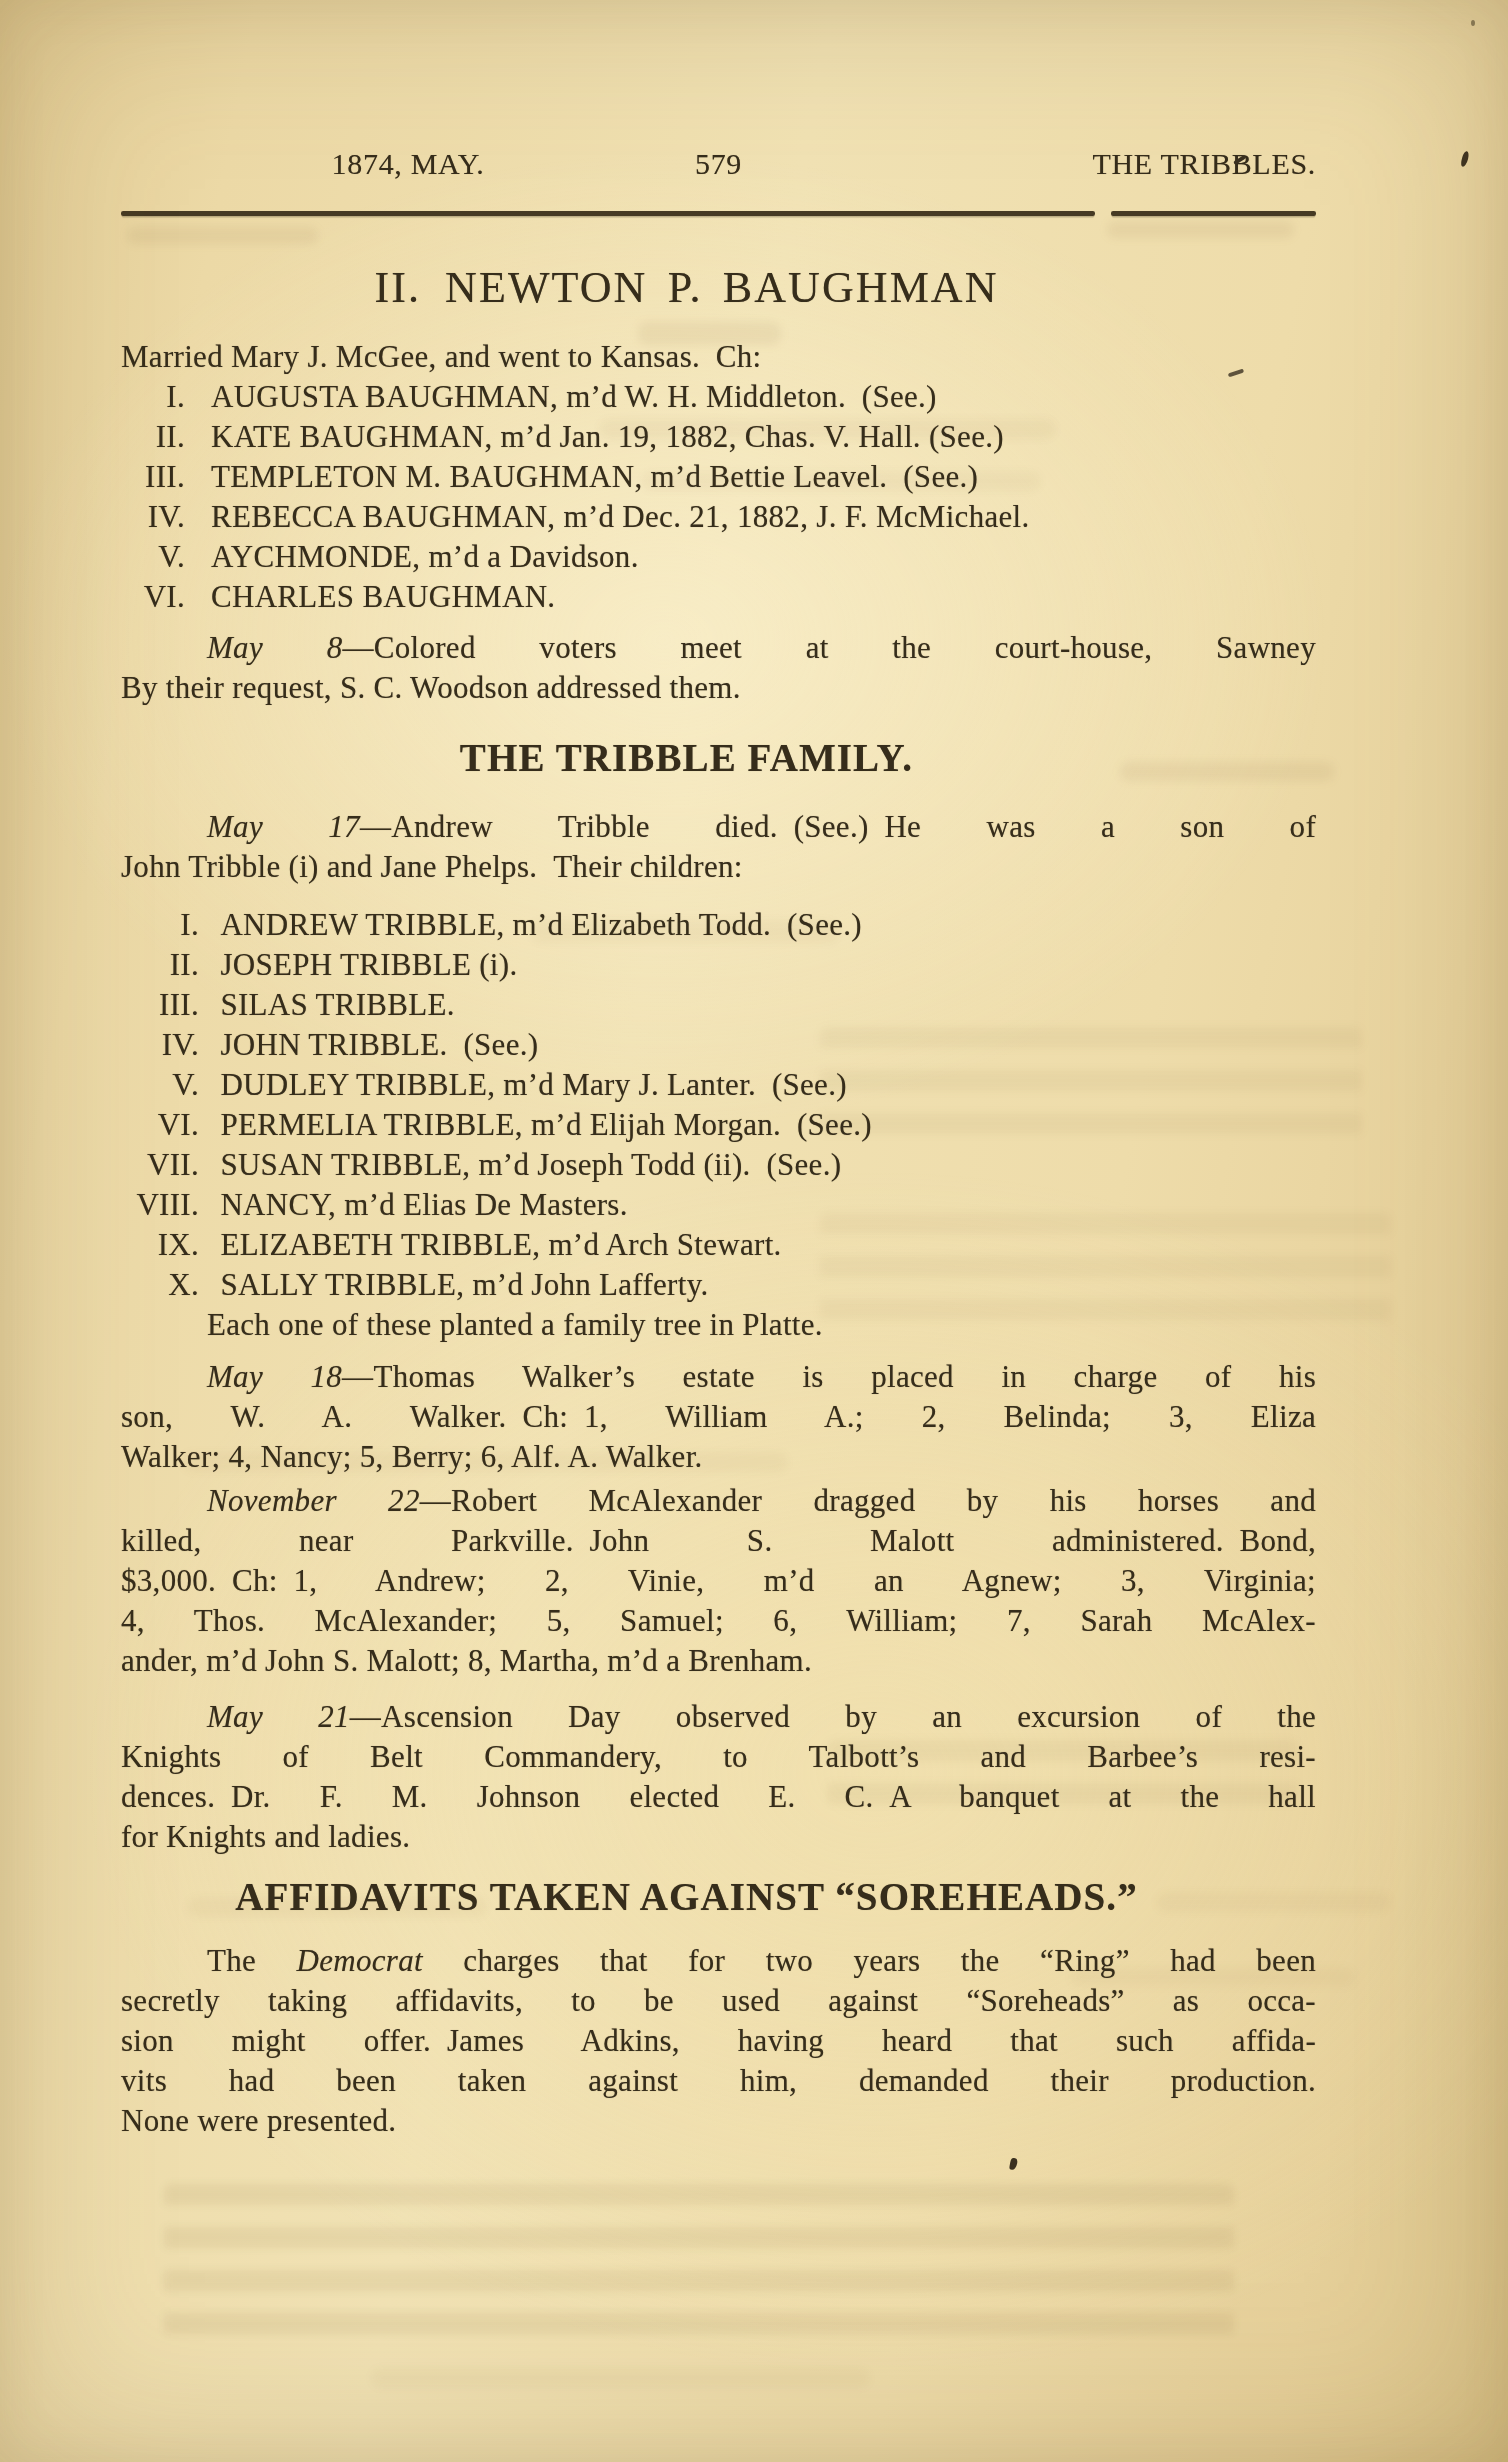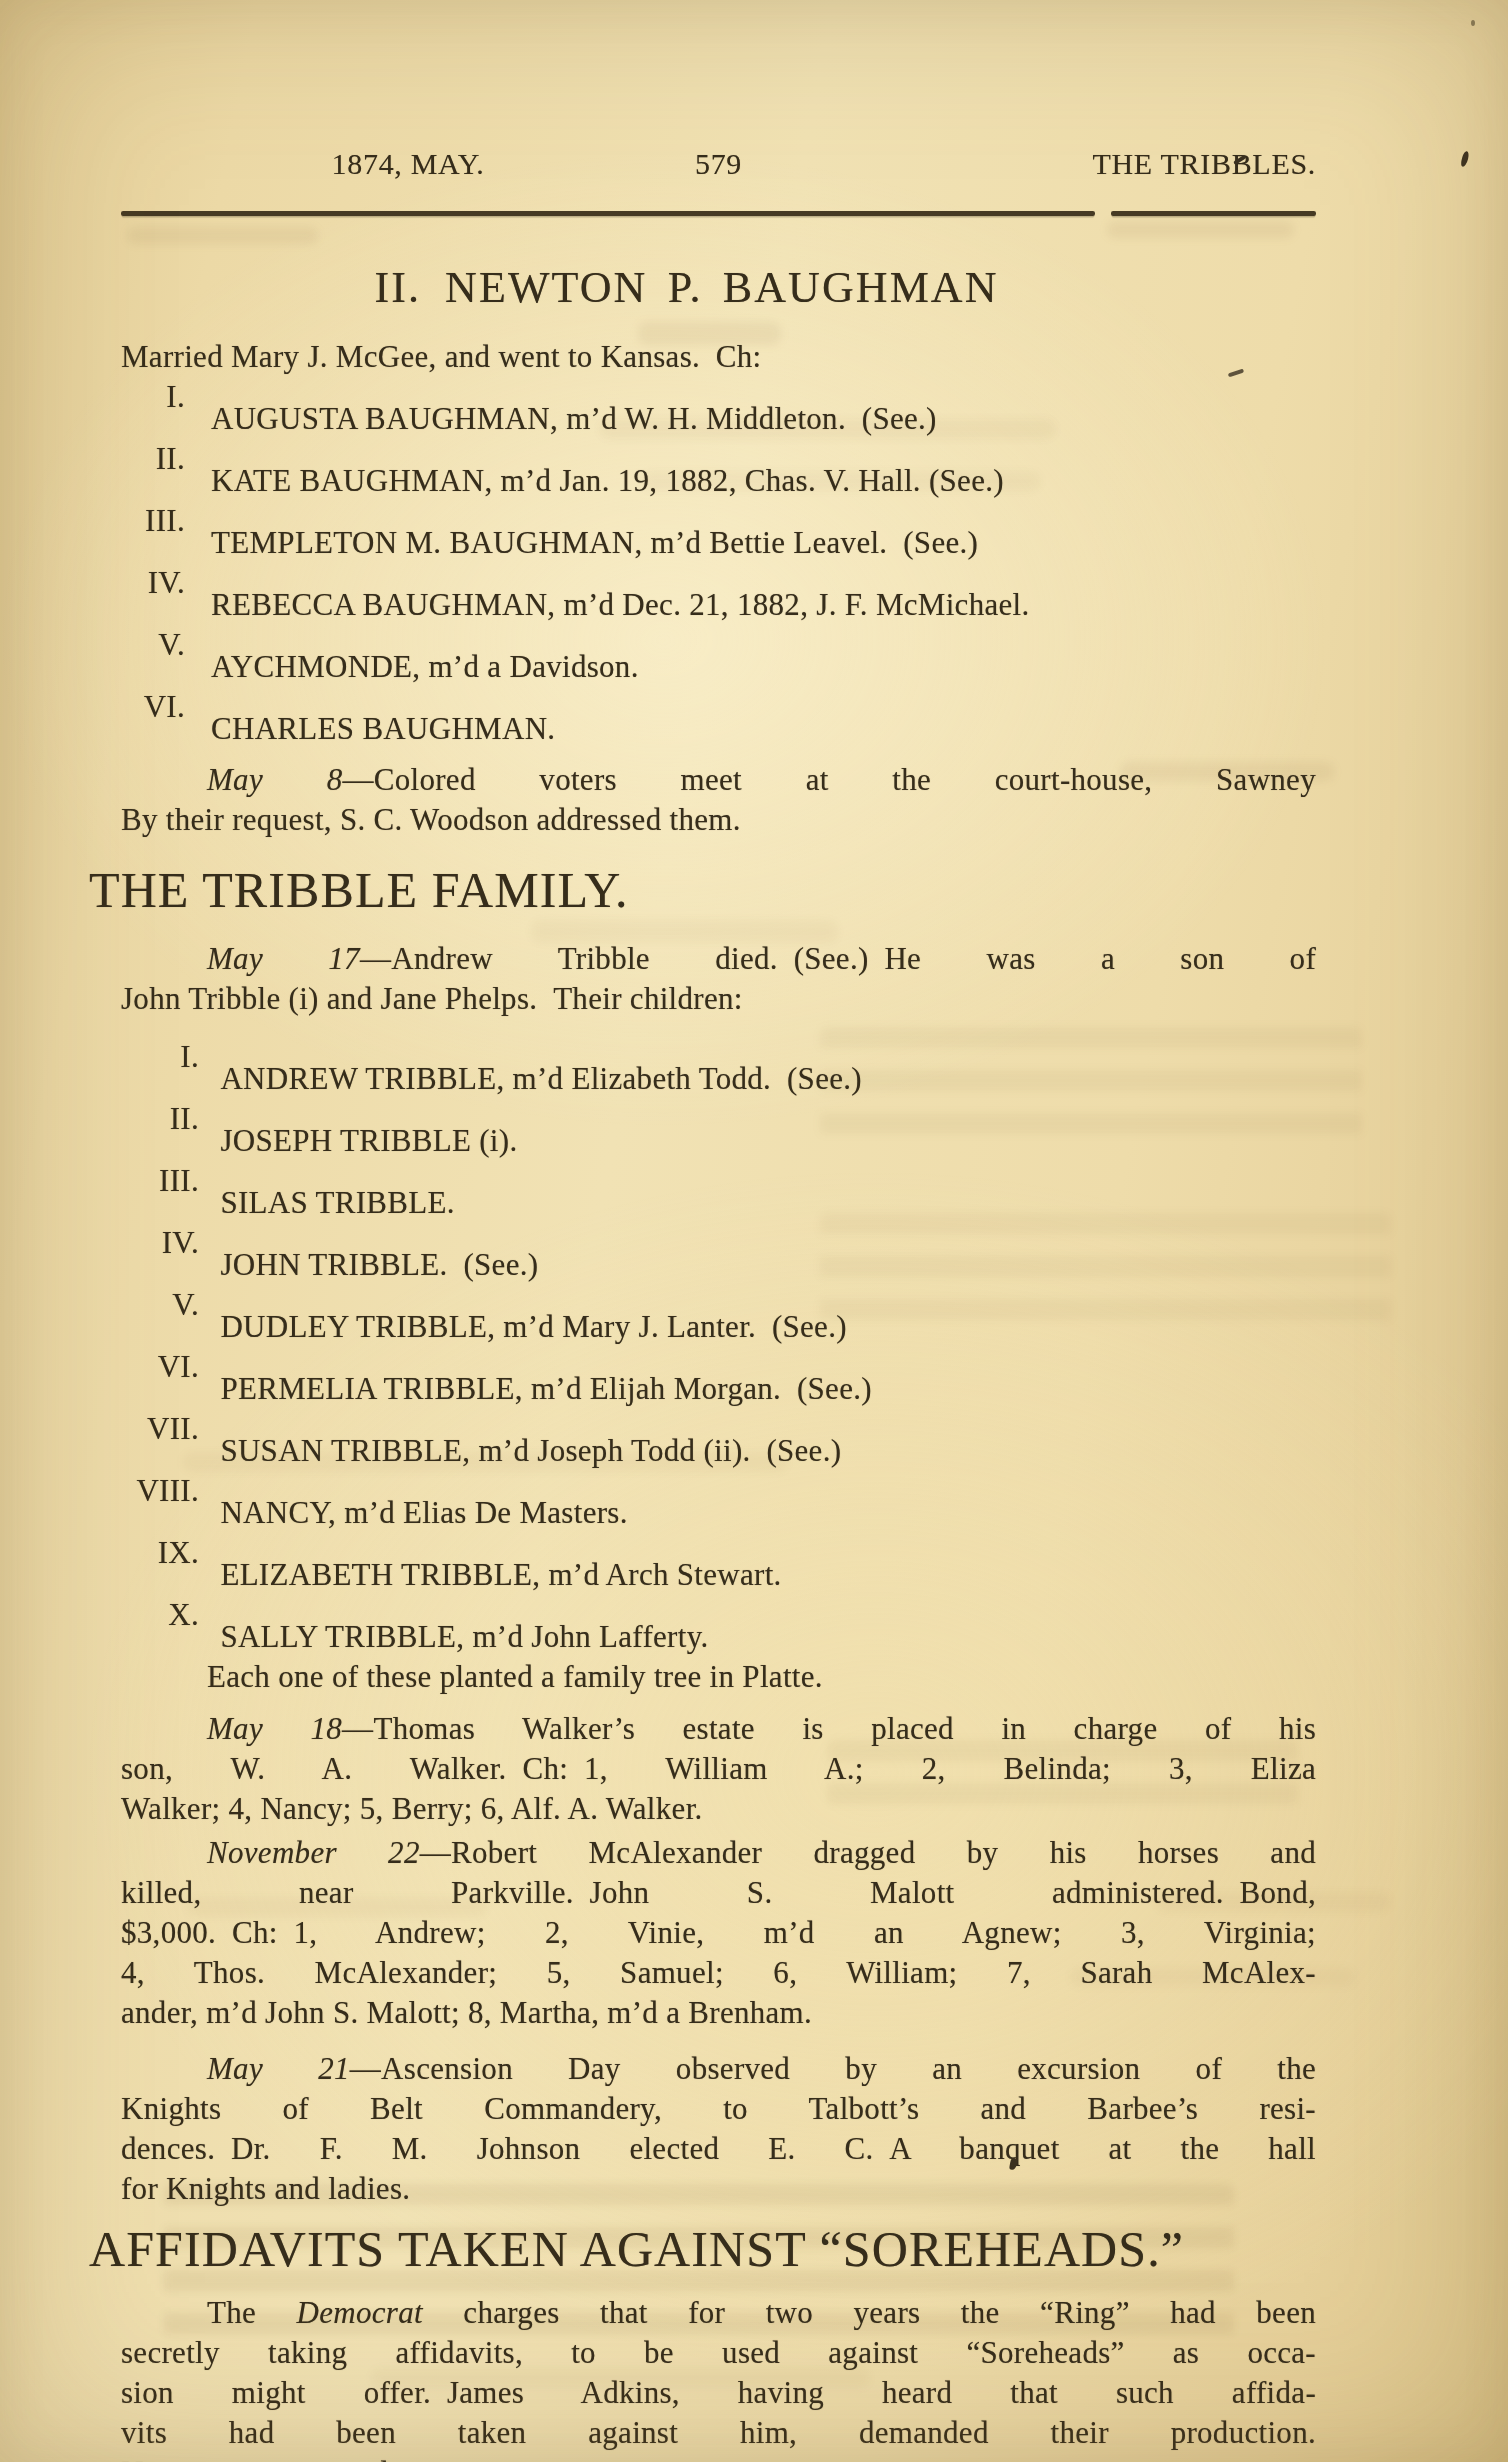--- a/index.html
+++ b/index.html
@@ -63,43 +63,43 @@
   .rule .seg-short { flex: 1; }
 
   .h1 {
     margin-top: 47px;
     font-size: 44px; line-height: 50px; font-weight: 400;
     text-align: center; letter-spacing: 2.1px; word-spacing: 7.1px;
     transform: translateX(-32px);
     text-shadow: 0 0 0.7px rgba(48,39,23,0.55);
   }
   .h2 {
-    font-size: 50px; line-height: 46px; font-weight: 400;
-    text-align: left; letter-spacing: 1.1px;
+    font-size: 39px; line-height: 46px; font-weight: 700;
+    text-align: center; letter-spacing: 1.1px;
     transform: translateX(-32px);
     text-shadow: 0 0 0.7px rgba(48,39,23,0.5);
   }
   .h2.tribble   { margin-top: 27px; }
   .h2.affidavit { margin-top: 17px; }
 
   .line {
     font-size: 31px; line-height: 40px; letter-spacing: 0.3px;
     text-shadow: 0 0 0.9px rgba(56,46,28,0.45);
   }
   .j   { text-align: justify; text-align-last: justify; text-justify: inter-word; }
   .ind { padding-left: 86px; }
   .it  { font-style: italic; }
 
   .intro { margin-top: 24px; }
 
   .list { margin: 0; }
   .li { display: flex; font-size: 31px; line-height: 40px;
         text-shadow: 0 0 0.9px rgba(56,46,28,0.45); letter-spacing: 0.3px; }
   .li .num { text-align: right; white-space: nowrap; }
-  .li .lt  { white-space: nowrap; margin-top: 22px; }
+  .li .lt  { white-space: nowrap; }
   .list-baughman { margin-top: 0px; }
   .list-baughman .num { flex: 0 0 64px;  margin-right: 26px; }
   .list-tribble  { margin-top: 18.5px; }
   .list-tribble  .num { flex: 0 0 78px; margin-right: 21.4px; }
 
   .para-may8      { margin-top: 11.4px; }
   .para-may17     { margin-top: 26px; }
   .para-closing   { margin-top: 0px; }
   .para-may18     { margin-top: 11.4px; }
   .para-may22     { margin-top: 4.3px; }

